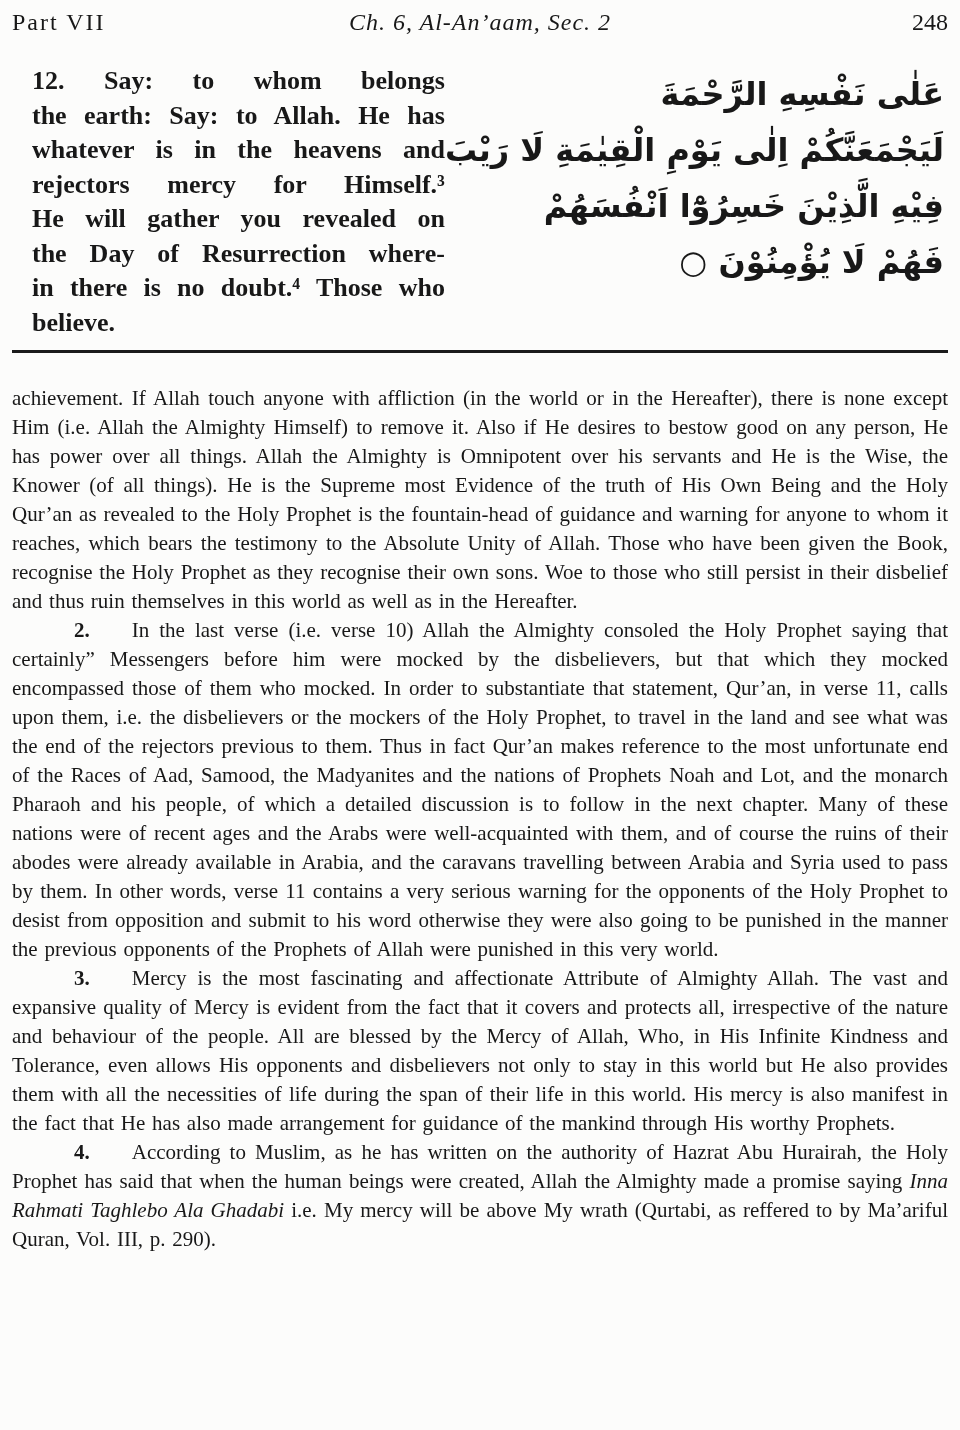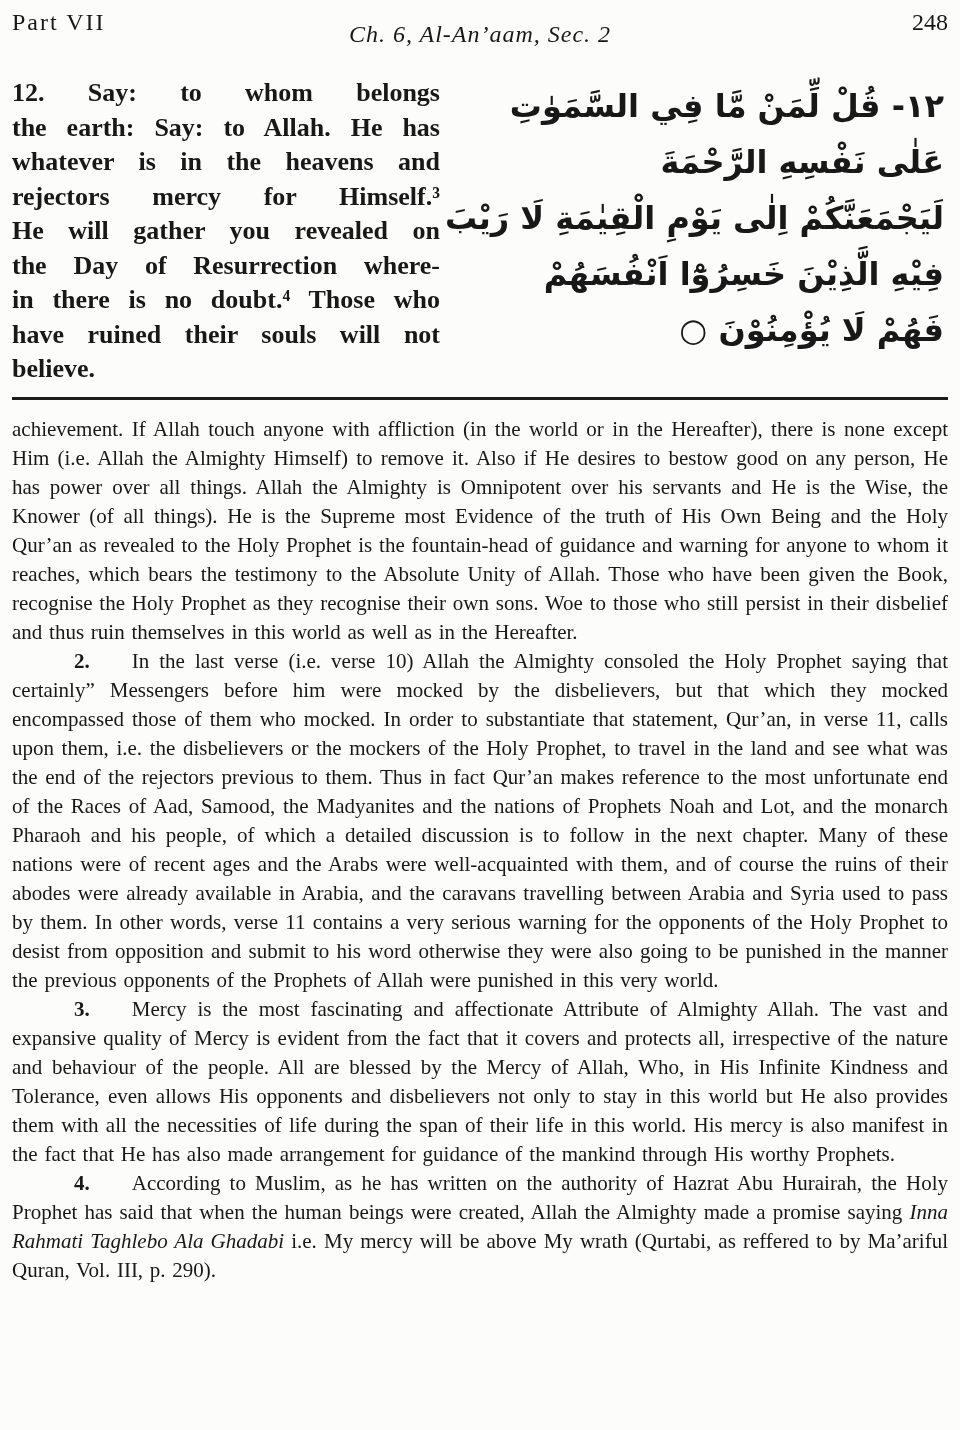--- a/index.html
+++ b/index.html
@@ -8,30 +8,31 @@
     width:960px;height:1430px;
     box-sizing:border-box;
     padding:8px 12px 0 12px;
     background:#fcfcfb;
     color:#181818;
     font-family:"Liberation Serif","DejaVu Serif",serif;
     overflow:hidden;
   }
   
   .header{
-    display:flex;justify-content:space-between;align-items:flex-start;
+    display:flex;justify-content:space-between;align-items:flex-end;
     font-size:24px;line-height:28px;
   }
   .hdr-left{min-width:160px;letter-spacing:2px;}
-  .hdr-center{font-style:italic;flex:1;text-align:center;letter-spacing:1px;margin-top:12px;}
+  .hdr-center{font-style:italic;flex:1;text-align:center;letter-spacing:1px;}
   .hdr-right{min-width:160px;text-align:right;}
   
   .verse-row{
     display:flex;align-items:flex-start;
     margin-top:28px;
+    margin-left:20px;
   }
   .verse-en{
     width:428px;
     font-weight:bold;
     font-size:26px;
     line-height:34.5px;
     word-spacing:4px;
   }
   .vline{text-align:justify;text-align-last:justify;}
   .vline.vlast{text-align-last:left;}
@@ -47,21 +48,21 @@
   }
   .aline{white-space:nowrap;}
   
   .divider{
     border:none;
     border-top:3px solid #1b1b1b;
     margin:10px 0 0 0;
   }
   
   .commentary{
-    margin-top:15px;
+    margin-top:31px;
     font-size:21px;
     line-height:29px;
     text-align:justify;
     word-spacing:1.5px;
   }
   .commentary p{margin:0;}
   .commentary p.indent{text-indent:62px;}
   .pnum{font-weight:bold;margin-right:42px;}
   .it{font-style:italic;}
 </style>
@@ -78,25 +79,23 @@
 
   <div class="verse-row">
     <div class="verse-en" id="verse-en">
         <div class="vline">12. Say: to whom belongs</div>
         <div class="vline">the earth: Say: to Allah. He has</div>
         <div class="vline">whatever is in the heavens and</div>
         <div class="vline">rejectors mercy for Himself.³</div>
         <div class="vline">He will gather you revealed on</div>
         <div class="vline">the Day of Resurrection where-</div>
         <div class="vline">in there is no doubt.⁴ Those who</div>
-        <div class="vline">have ruined their souls will not</div>
         <div class="vline vlast">believe.</div>
       </div>
     <div class="verse-ar" id="verse-ar" dir="rtl" lang="ar">
-        <div class="aline">۱۲- قُلْ لِّمَنْ مَّا فِي السَّمَوٰتِ</div>
         <div class="aline">عَلٰى نَفْسِهِ الرَّحْمَةَ</div>
         <div class="aline">لَيَجْمَعَنَّكُمْ اِلٰى يَوْمِ الْقِيٰمَةِ لَا رَيْبَ</div>
         <div class="aline">فِيْهِ الَّذِيْنَ خَسِرُوْٓا اَنْفُسَهُمْ</div>
         <div class="aline">فَهُمْ لَا يُؤْمِنُوْنَ ○</div>
       </div>
   </div>
 
   <hr class="divider">
 
   <div class="commentary" id="commentary">

